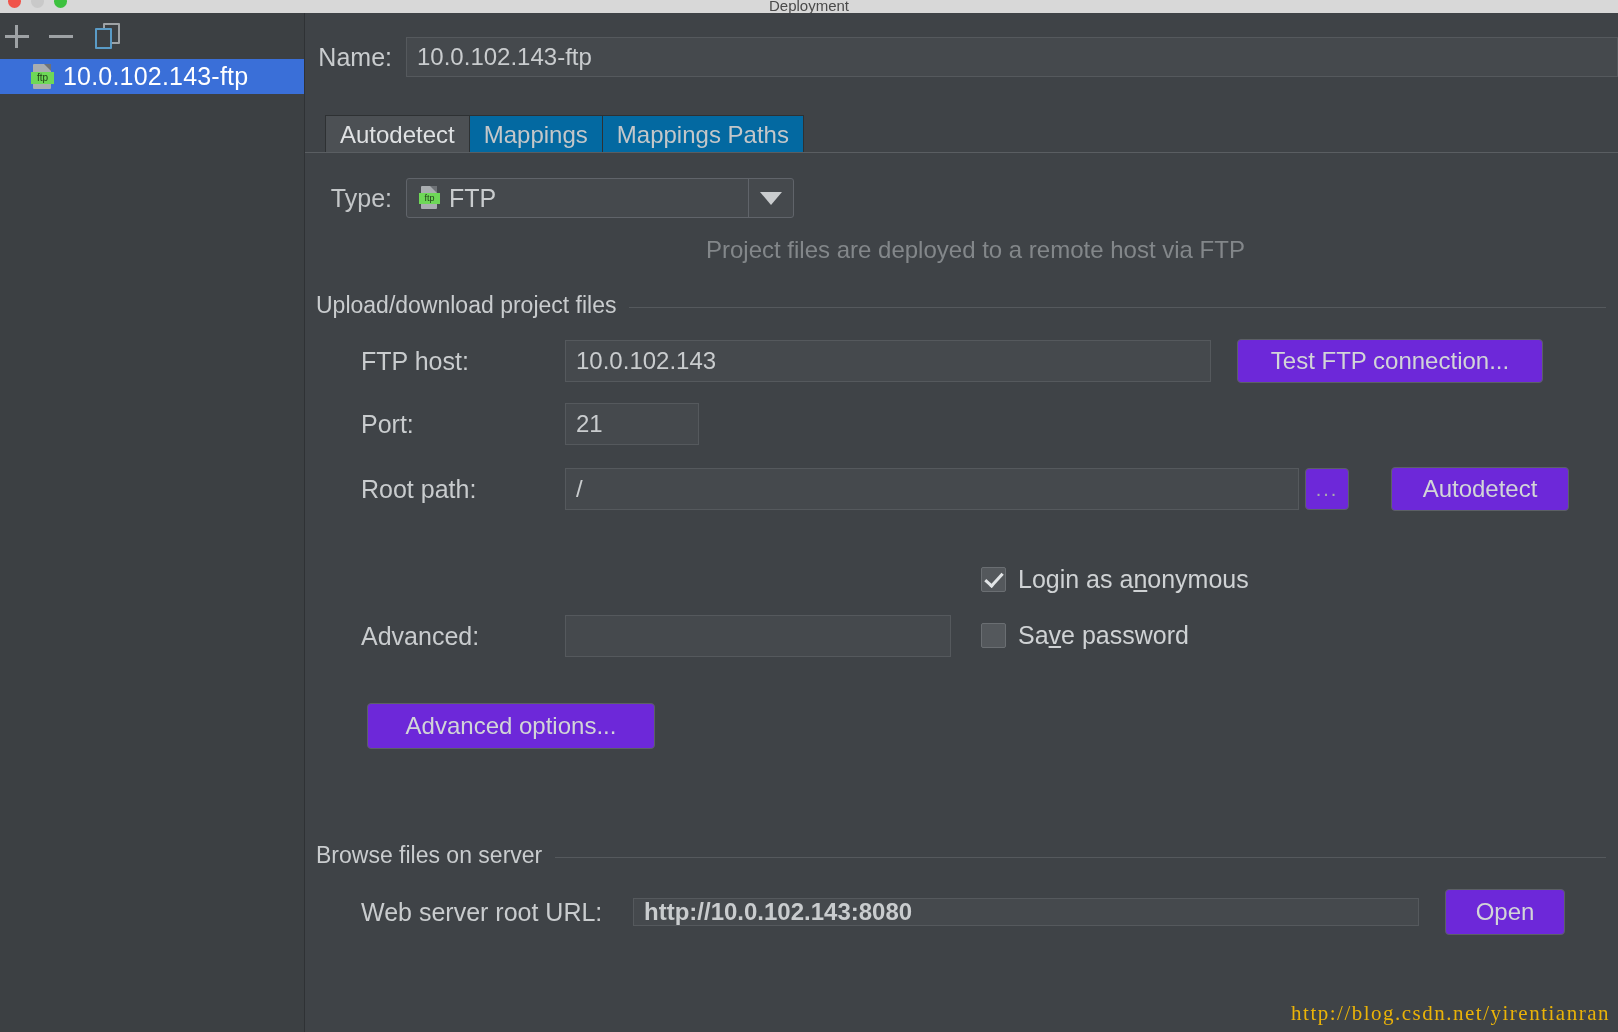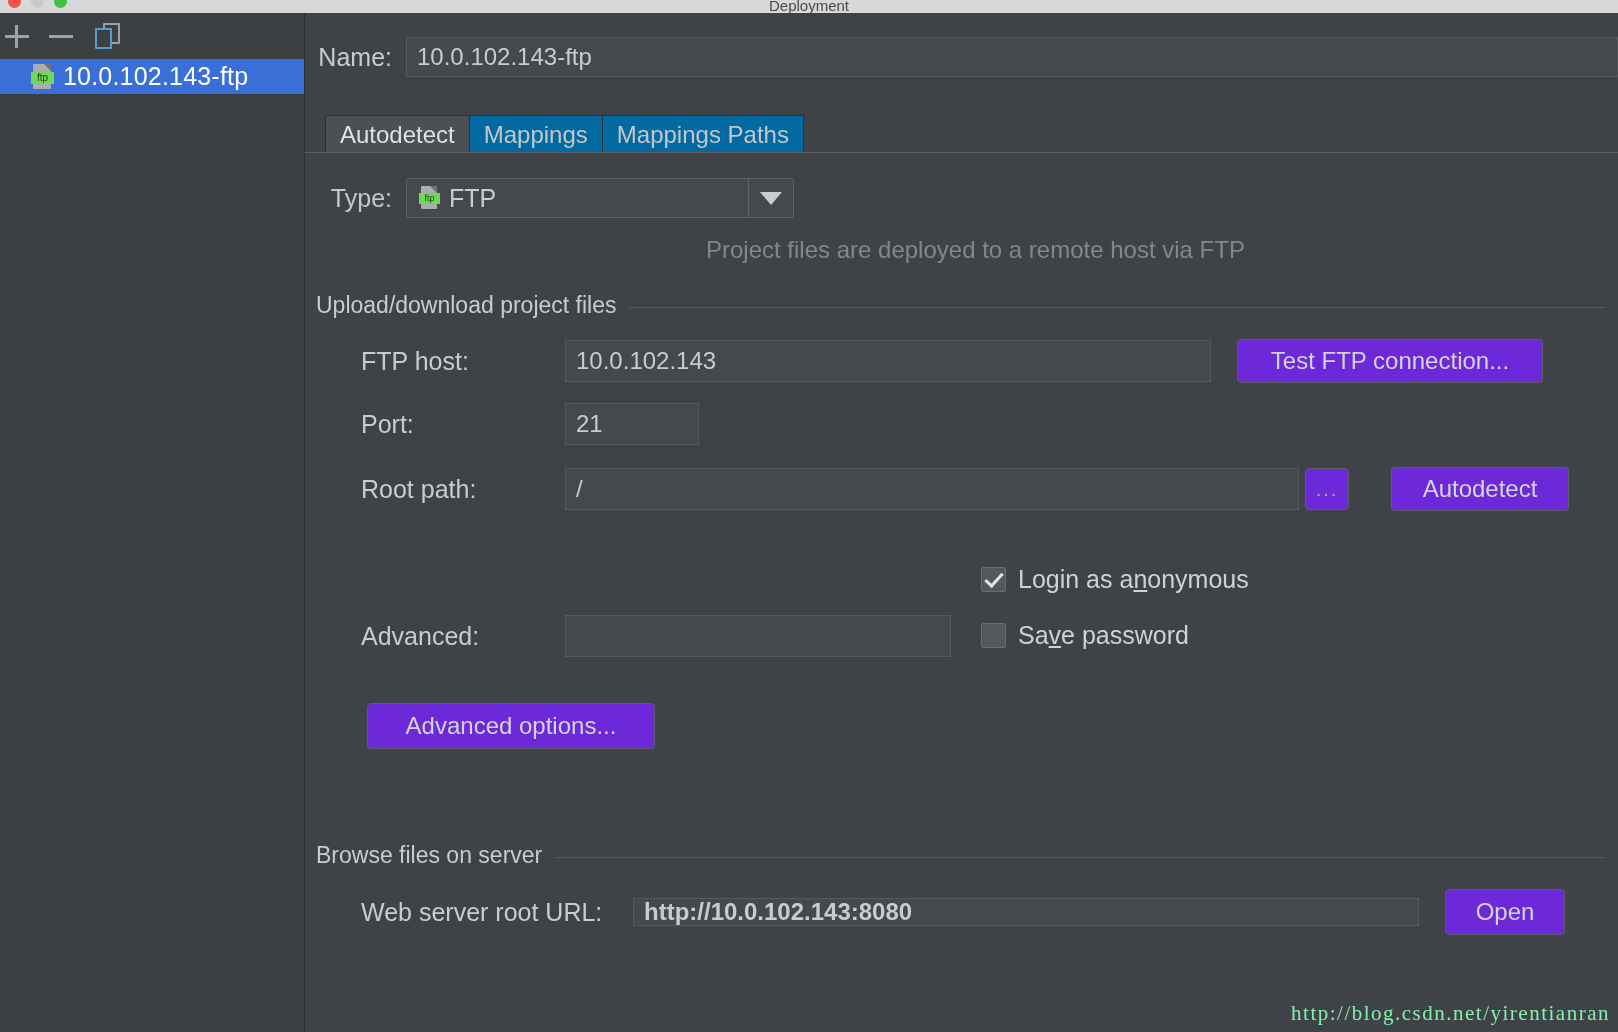--- a/index.html
+++ b/index.html
@@ -371,21 +371,21 @@
     white-space: nowrap;
   }
   .mn { text-decoration: underline; }
 
   .watermark {
     position: absolute;
     right: 8px;
     bottom: 6px;
     font-family: "Liberation Serif", serif;
     font-size: 21px;
-    color: #86efac;
+    color: #eab308;
     letter-spacing: 1.5px;
     white-space: nowrap;
   }
 </style>
 </head>
 <body>
 
 <div id="root">
 
   <div class="titlebar">

